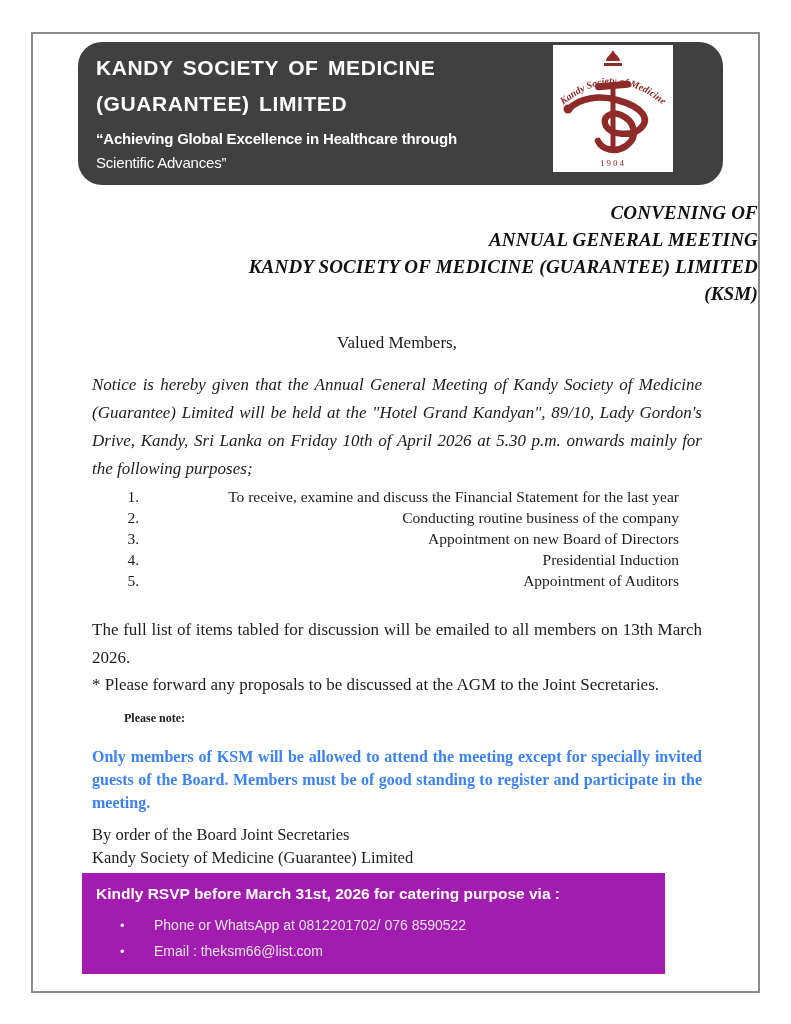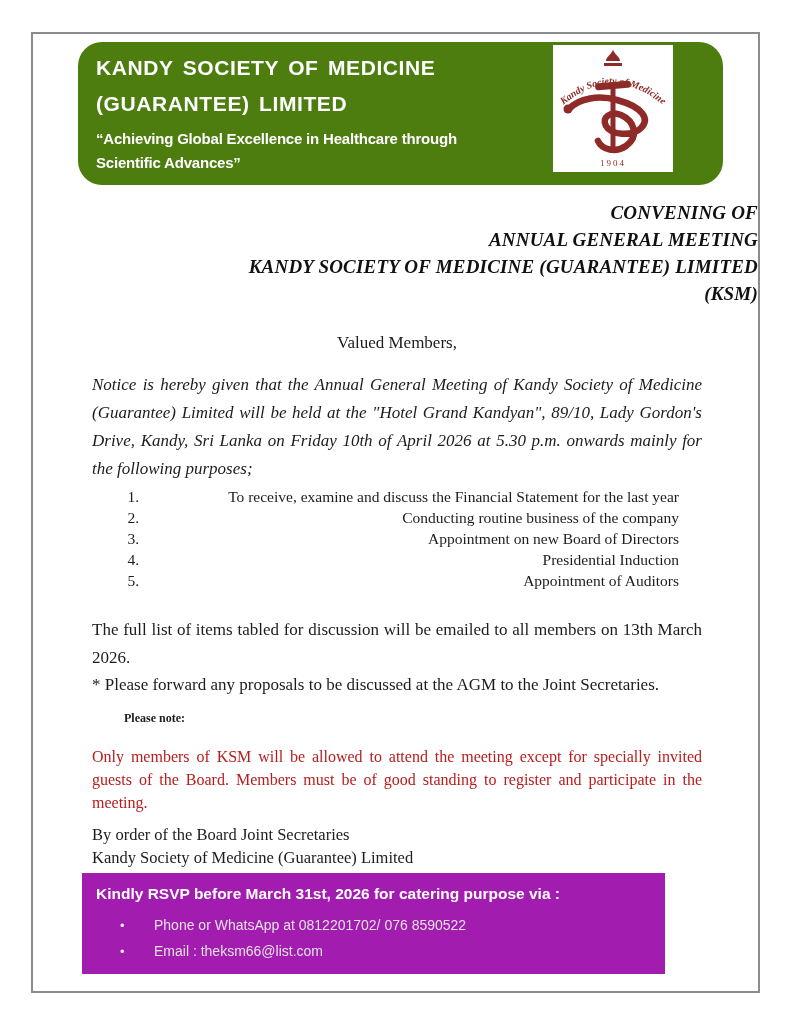--- a/index.html
+++ b/index.html
@@ -3,49 +3,49 @@
 <meta charset="utf-8">
 <style>
   * { margin:0; padding:0; box-sizing:border-box; }
   html,body { width:791px; height:1024px; background:#ffffff;
               font-family:"Liberation Serif", serif; color:#1c1c1c; }
   .page { position:absolute; left:31px; top:32px; width:729px; height:961px;
           background:#ffffff; border:2px solid #8c8c8c; }
 
   
   .header-box { position:absolute; left:45px; top:8px; width:645px; height:143px;
-                background:#4d7c0f; border-radius:24px; color:#ffffff;
+                background:#404040; border-radius:24px; color:#ffffff;
                 font-family:"Liberation Sans", sans-serif; }
   .org1 { position:absolute; left:18px; top:14px; font-size:21px; font-weight:bold;
           letter-spacing:.6px; word-spacing:3px; }
   .org2 { position:absolute; left:18px; top:50px; font-size:21px; font-weight:bold;
           letter-spacing:.6px; word-spacing:3px; }
   .tag1 { position:absolute; left:18px; top:88px;  font-size:15px; font-weight:bold; letter-spacing:-.2px; }
-  .tag2 { position:absolute; left:18px; top:112px; font-size:15px; font-weight:bold; letter-spacing:-.2px; }
+  .tag2 { position:absolute; left:18px; top:112px; font-size:15px; font-weight:normal; letter-spacing:-.2px; }
   .logo { position:absolute; left:475px; top:3px; width:120px; height:127px;
           background:#ffffff; }
   .logo svg { width:100%; height:100%; display:block; }
 
   
   .title-block { position:absolute; left:0; top:165px; width:100%; text-align:right;
                  font-weight:bold; font-style:italic; font-size:19px; line-height:27px;
                  color:#111; letter-spacing:.2px; }
 
   
   .bodytext { position:absolute; left:59px; width:610px; font-size:17px; }
   .salutation { top:299px;text-align:center; }
   .notice    { top:337px; line-height:28px; text-align:justify;font-style:italic; }
   .agenda    { position:absolute; left:86px; top:452px; width:560px;
                font-size:15.5px; line-height:21px;text-align:right; }
   .agenda ol { list-style:decimal; padding-left:24px; }
   .fulllist  { top:582px; line-height:28px; text-align:justify; }
   .proposals { top:641px; }
   .pleasenote{ top:677px; font-weight:bold; font-size:12px;margin-left:32px; }
   .notepara  { top:711px; line-height:23px; text-align:justify;
-               font-weight:normal; font-size:16px; color:#b91c1c; }
+               font-weight:bold; font-size:16px; color:#3b82f6; }
   .closing   { top:789px; line-height:23px; font-size:16.5px; }
 
   
   .rsvp-box { position:absolute; left:49px; top:839px; width:583px; height:101px;
               background:#a21caf; color:#ffffff;
               font-family:"Liberation Sans", sans-serif; }
   .rsvp-heading { position:absolute; left:14px; top:12px; font-size:15.5px; font-weight:bold; }
   .rsvp-list { position:absolute; left:38px; top:44px; list-style:none; }
   .rsvp-list li { display:flex; align-items:baseline; height:26px; font-size:14px; color:#e3e3e3; }
   .rsvp-list .blt { width:34px; text-align:left; font-size:13px; color:#f0f0f0; }

